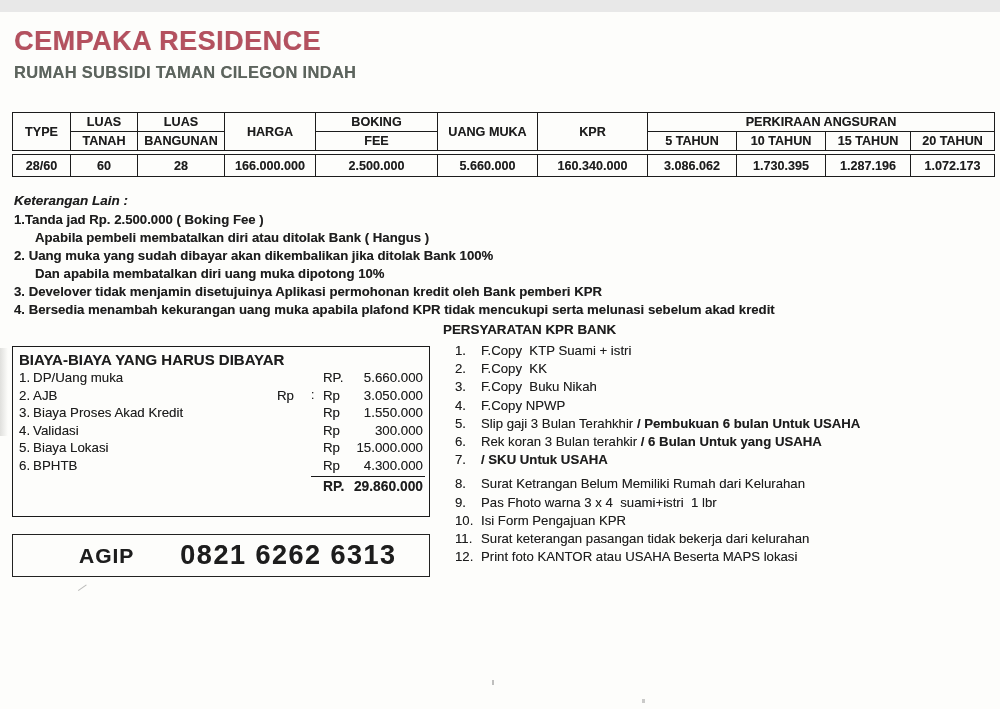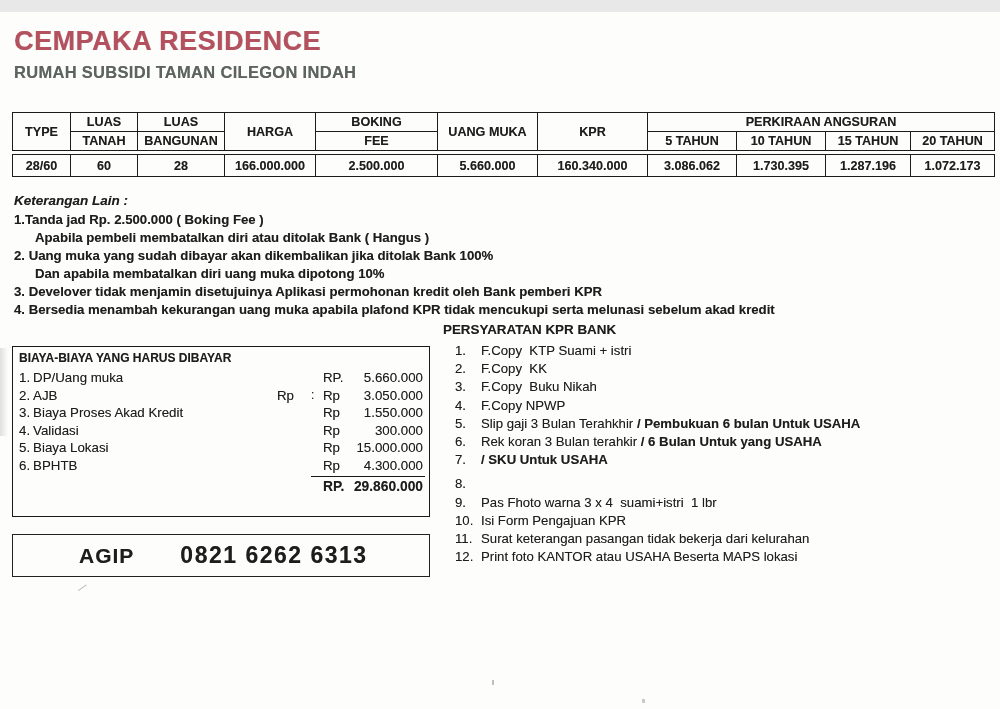--- a/index.html
+++ b/index.html
@@ -28,37 +28,37 @@
   
   .keterangan{position:absolute;left:14px;top:181px;width:970px;font-size:13.2px;font-weight:bold;}
   .keterangan .khead{font-style:italic;font-size:13.5px;margin-bottom:3px;}
   .kline{line-height:17.9px;white-space:pre-wrap;}
   .kline.indent{padding-left:21px;}
   
   .biaya-box{
     position:absolute;left:12px;top:334px;width:418px;height:171px;
     border:1.7px solid #1a1a1a;box-sizing:border-box;padding:4px 0 0 6px;
   }
-  .b-title{font-weight:bold;font-size:12px;height:18px;}
+  .b-title{font-weight:bold;font-size:15px;height:18px;}
   .b-row{position:relative;height:17.5px;font-size:13.3px;font-weight:500;line-height:17.5px;}
   .b-num{display:inline-block;margin-right:3px;}
   .b-mid{position:absolute;left:258px;}
   .b-mark{position:absolute;left:292px;font-size:12px;}
   .b-cur{position:absolute;left:304px;}
   .b-amt{position:absolute;right:6px;width:110px;text-align:right;}
   .total-line{position:absolute;left:298px;right:4px;height:0;border-top:1.7px solid #181818;margin-top:2px;}
   .b-total{position:relative;height:22px;font-size:13.8px;font-weight:bold;line-height:22px;margin-top:2px;}
   
   .contact-box{
     position:absolute;left:12px;top:522px;width:418px;height:43px;
     border:1.9px solid #222;box-sizing:border-box;
     display:flex;align-items:center;
   }
   .c-name{margin-left:66px;font-size:21px;font-weight:bold;letter-spacing:1px;}
-  .c-phone{margin-left:46px;font-size:23px;font-weight:bold;letter-spacing:1.5px;}
+  .c-phone{margin-left:46px;font-size:27px;font-weight:bold;letter-spacing:1.5px;}
   
   .persyaratan{position:absolute;left:443px;top:310px;width:550px;font-size:13.2px;}
   .p-title{font-weight:bold;font-size:13.4px;margin-bottom:5px;}
   .p-item{display:flex;line-height:18.2px;font-weight:500;}
   .p-item.gap-top{margin-top:6px;}
   .p-num{width:26px;flex:0 0 26px;padding-left:12px;}
   .p-text{white-space:pre-wrap;}
   .p-bold{font-weight:bold;white-space:pre-wrap;}
   
   .smudge-left{position:absolute;left:0;top:336px;width:8px;height:88px;
@@ -237,20 +237,21 @@
         <span class="p-num">6.</span>
         <span class="p-text">Rek koran 3 Bulan terahkir </span>
         <span class="p-bold">/ 6 Bulan Untuk yang USAHA</span>
       </div>
     <div class="p-item">
         <span class="p-num">7.</span>
         <span class="p-bold">/ SKU Untuk USAHA</span>
       </div>
     <div class="p-item gap-top">
         <span class="p-num">8.</span>
+        <span class="p-text">Surat Ketrangan Belum Memiliki Rumah dari Kelurahan</span>
         <span class="p-bold"></span>
       </div>
     <div class="p-item">
         <span class="p-num">9.</span>
         <span class="p-text">Pas Fhoto warna 3 x 4  suami+istri  1 lbr</span>
         <span class="p-bold"></span>
       </div>
     <div class="p-item">
         <span class="p-num">10.</span>
         <span class="p-text">Isi Form Pengajuan KPR</span>

